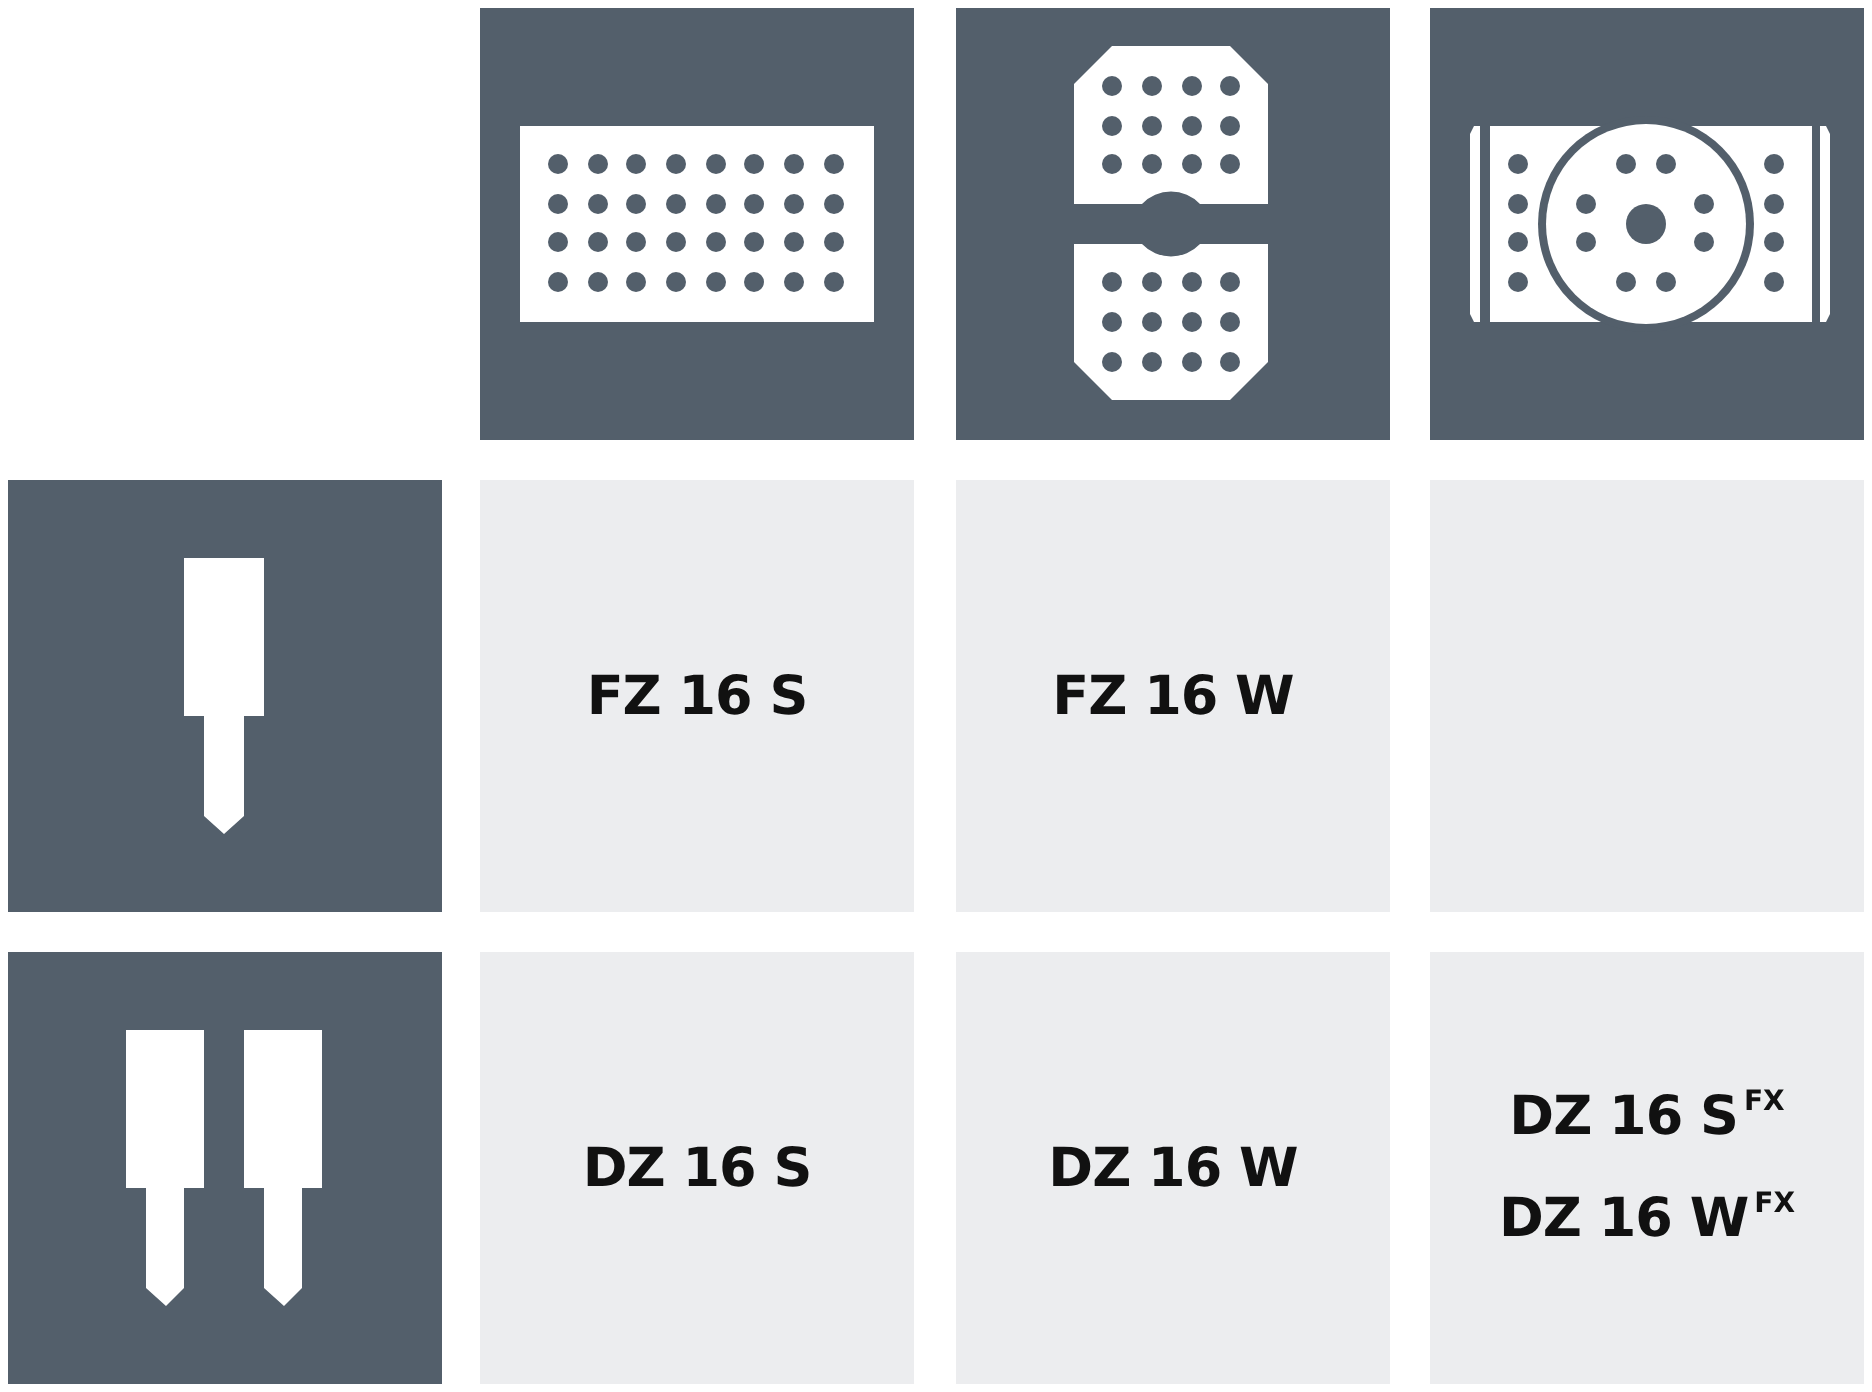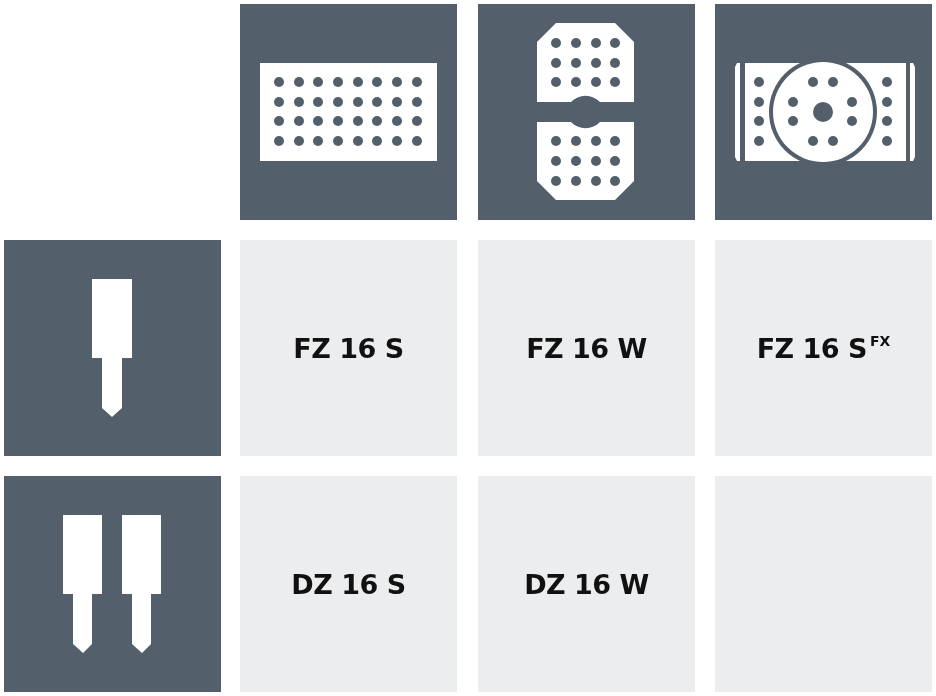--- a/index.html
+++ b/index.html
@@ -143,30 +143,31 @@
     <div class="label"><span>FZ 16 S</span></div>
   </div>
 </div>
 <div class="cell light" style="left:478px; top:240px;">
   <div class="label-wrap">
     <div class="label"><span>FZ 16 W</span></div>
   </div>
 </div>
 <div class="cell light" style="left:715px; top:240px;">
   <div class="label-wrap">
-    <div class="label"><span>FZ 16 S</span><sup>FX</sup></div>
   </div>
 </div>
 
 <div class="cell light" style="left:240px; top:476px;">
   <div class="label-wrap">
     <div class="label"><span>DZ 16 S</span></div>
   </div>
 </div>
 <div class="cell light" style="left:478px; top:476px;">
   <div class="label-wrap">
     <div class="label"><span>DZ 16 W</span></div>
   </div>
 </div>
 <div class="cell light" style="left:715px; top:476px;">
   <div class="label-wrap">
+    <div class="label"><span>DZ 16 S</span><sup>FX</sup></div>
+    <div class="label"><span>DZ 16 W</span><sup>FX</sup></div>
   </div>
 </div>
 
 </body></html>

